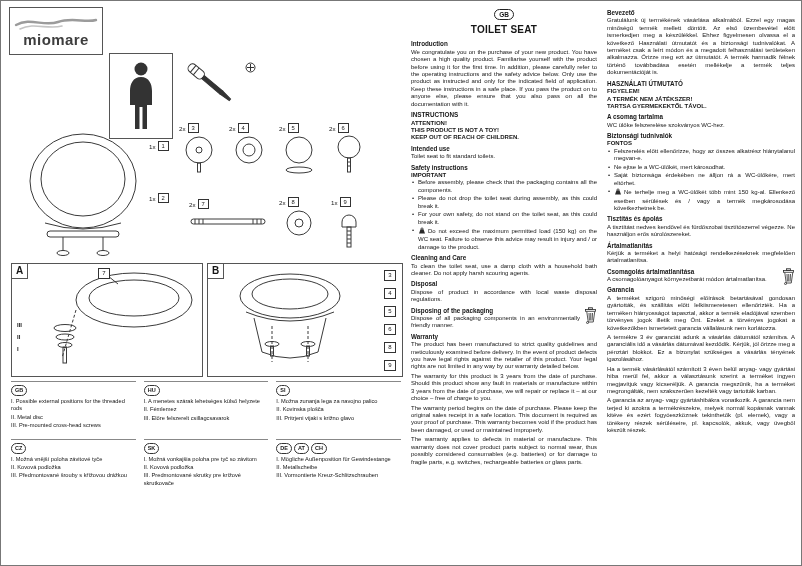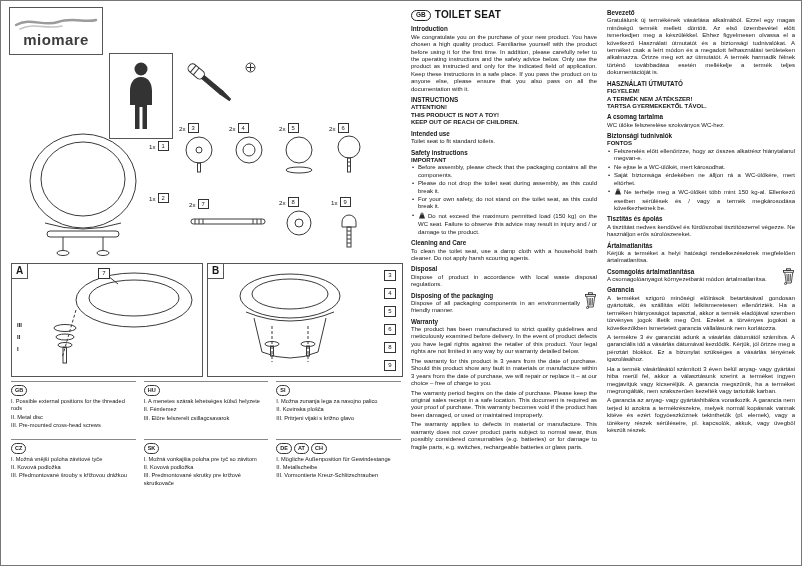--- a/index.html
+++ b/index.html
@@ -36,21 +36,21 @@
   .badge-row{margin-bottom:2px;display:flex;gap:2px;}
   .mini-badge{border:1px solid #333;border-radius:6px;padding:0 3px;font-weight:bold;
               font-size:5.5px;line-height:8px;height:9px;display:inline-block;}
   .legend-item{margin-bottom:1px;}
 
   
   .text-col{position:absolute;top:8px;width:186px;height:552px;overflow:hidden;
             font-size:6px;line-height:1.24;}
   #col-gb{left:410px;}
   #col-hu{left:606px;width:188px;}
-  .col-header{display:flex;align-items:center;gap:4px;margin:0 0 4px;}
+  .col-header{display:flex;align-items:center;gap:4px;margin:0 0 4px;flex-direction:column;}
   .col-badge{flex:0 0 auto;border:1px solid #222;border-radius:8px;padding:0.5px 4px;
              font-size:6.5px;font-weight:bold;}
   .col-title{font-weight:bold;font-size:10px;letter-spacing:.2px;}
   .section{margin-bottom:3px;}
   .sec-heading{font-weight:bold;font-size:6.3px;margin-bottom:.5px;}
   .sub-heading{font-weight:bold;}
   .strong-line{font-weight:bold;}
   .text-col p{margin:0 0 2px;text-align:justify;}
   .bullets{margin:0;padding:0 0 0 7px;list-style:none;}
   .bullets li{position:relative;margin-bottom:1px;text-align:justify;}

